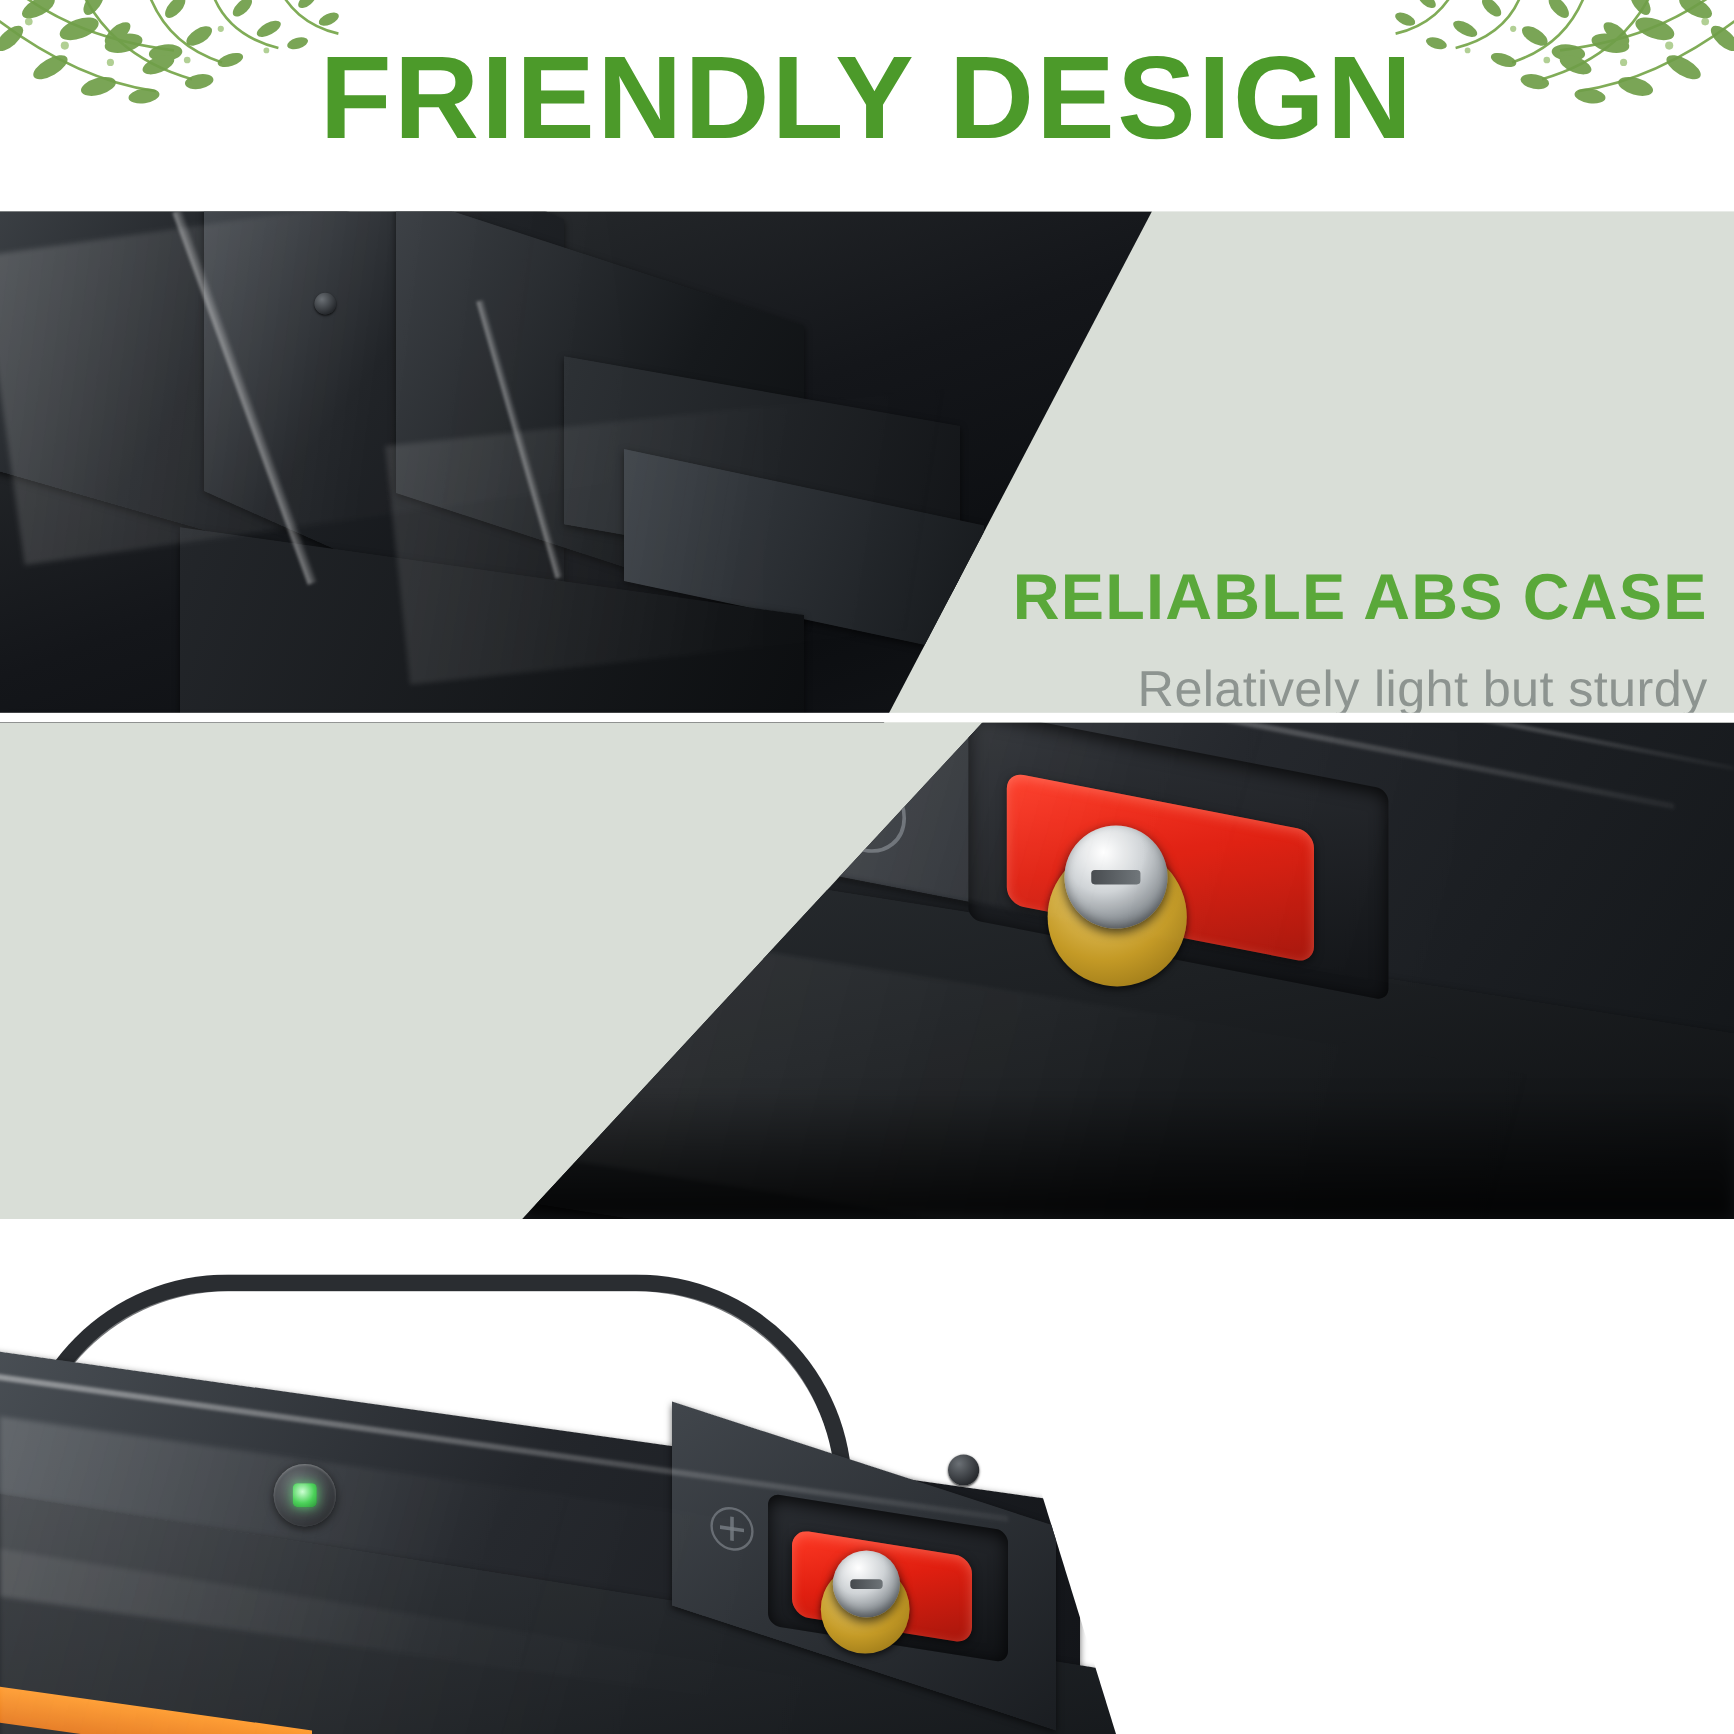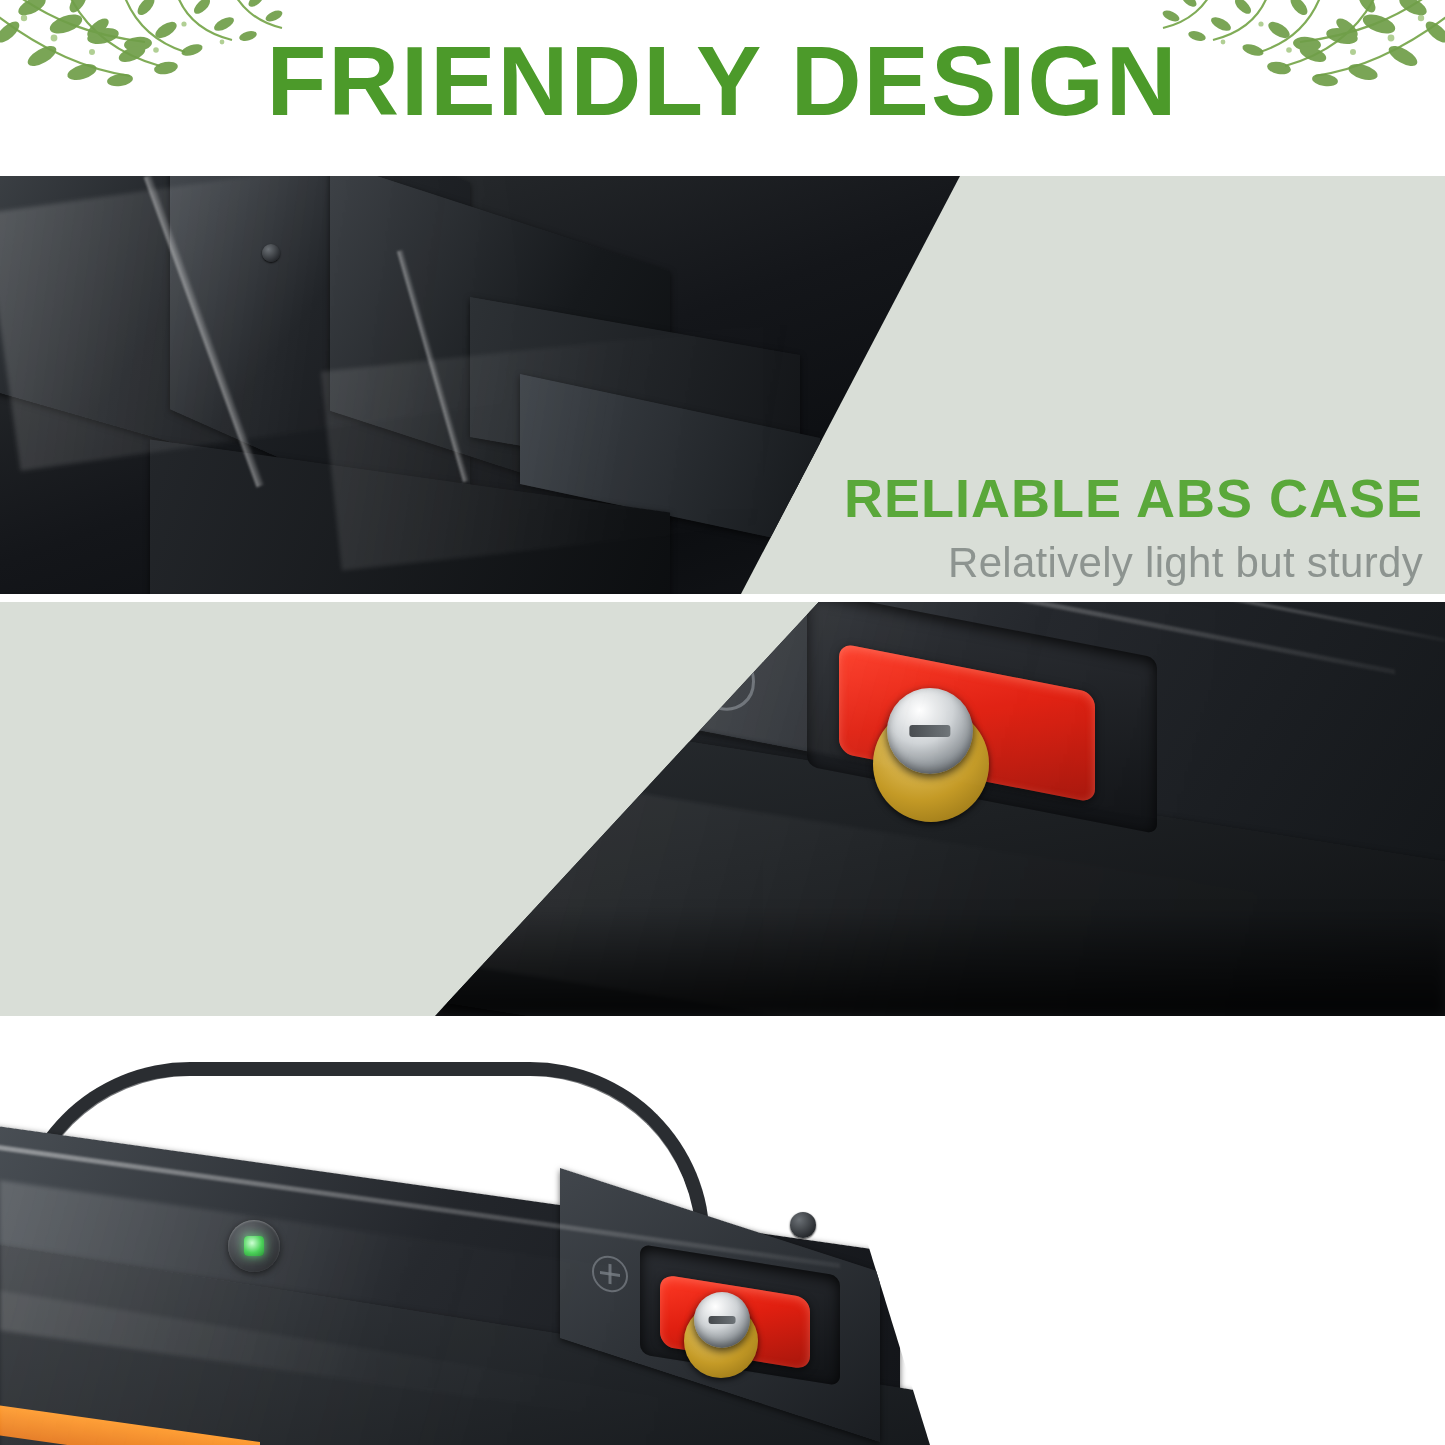--- a/index.html
+++ b/index.html
@@ -169,21 +169,21 @@
   }
 
   
   .txt { position:absolute; }
   .txt-title {
     font-size:54px; font-weight:bold; color:#5aa83a;
     letter-spacing:1px; white-space:nowrap; line-height:1.12;
   }
   .txt-sub {
     font-size:42px; color:#8d9490; letter-spacing:0.3px;
-    white-space:nowrap; margin-top:10px; line-height:1.2;
+    white-space:nowrap; margin-top:21px; line-height:1.2;
   }
   .txt-right { text-align:right; }
 
   #text-1 { right:22px; top:292px; }
 
   .gap { position:absolute; left:0; width:1445px; background:#ffffff; }
   #gap-1 { top:594px; height:8px; }
   #gap-2 { top:1016px; height:8px; }
 </style>
 </head>

